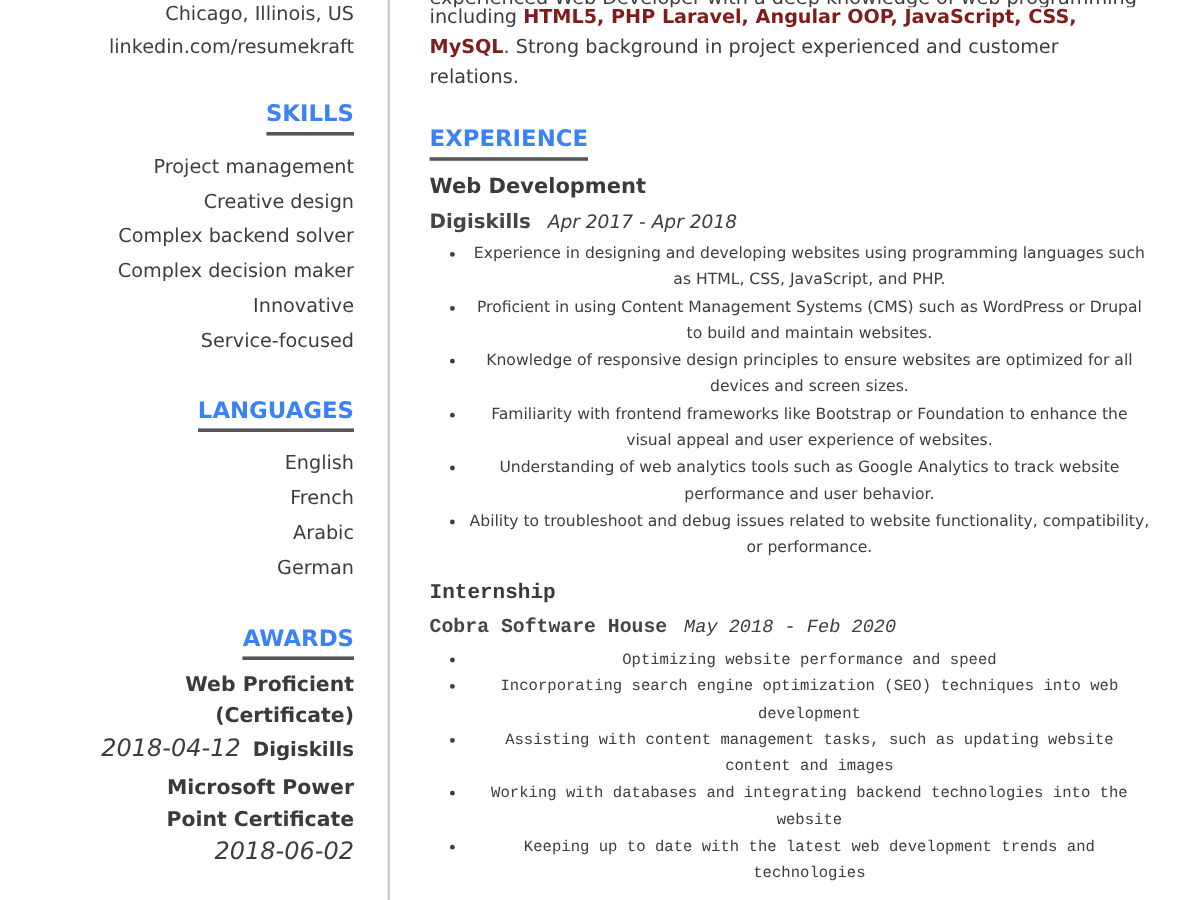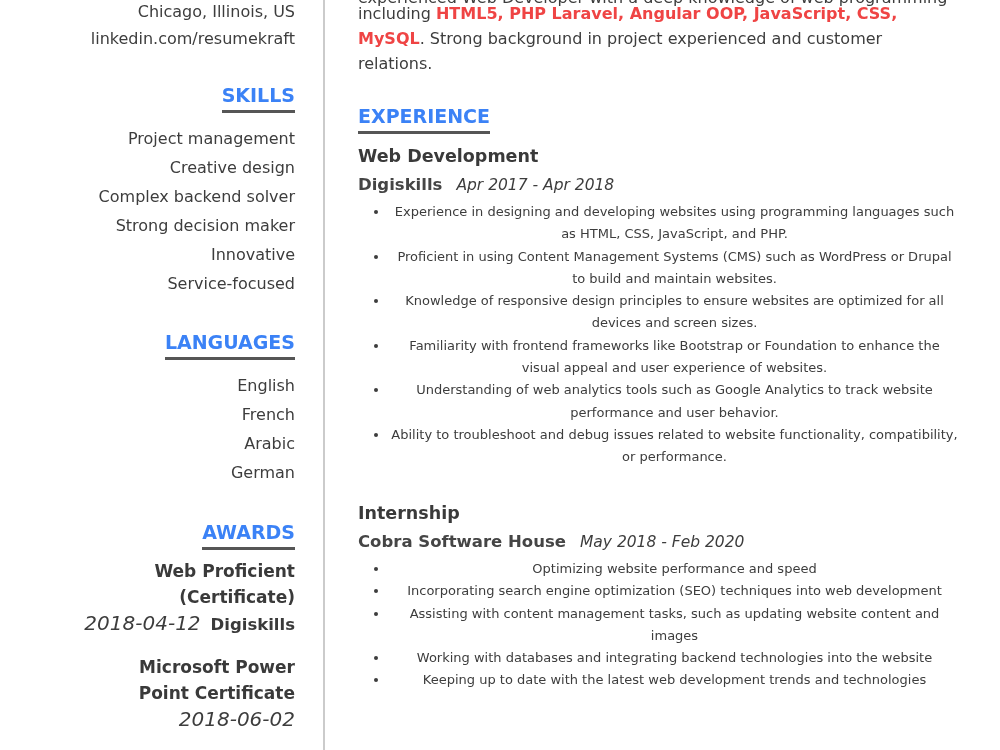--- a/index.html
+++ b/index.html
@@ -16,36 +16,36 @@
   #contact { top:-2px; line-height:27px; }
   .heading {
     display:inline-block; font-size:19px; font-weight:bold; color:#3b82f6;
     padding-bottom:4px; border-bottom:3px solid #565656; line-height:22px;
   }
   #skills-section   { top:84px; }
   #languages-section{ top:331px; }
   #awards-section   { top:521px; }
   .side-list { list-style:none; margin:11px 0 0; padding:0; line-height:29px; font-size:16px; }
   .awards-entries { margin-top:8px; }
-  .award-entry + .award-entry { margin-top:16px; }
+  .award-entry + .award-entry { margin-top:6px; }
   .award-title { font-weight:bold; font-size:17px; line-height:26px; max-width:205px; margin-left:auto; color:#3a3a3a; }
   .award-meta { line-height:27px; }
   .award-date { font-style:italic; font-size:20px; }
   .award-issuer { font-weight:bold; font-size:16.5px; margin-left:10px; color:#3a3a3a; }
 
   
   .main-block { position:absolute; left:358px; width:592px; }
   #summary-clip { top:0; height:6px; overflow:hidden; }
   #summary-clip-inner { margin-top:-15px; line-height:25px; }
   #summary-lines { top:1px; line-height:25px; }
-  .seg-bold { font-weight:bold; color:#ef4444; }
+  .seg-bold { font-weight:bold; color:#7f1d1d; }
   #experience-heading-wrap { top:105px; }
   .job { position:absolute; left:358px; width:600px; }
   #job-0 { top:146px; }
-  #job-1 { top:503px; }
+  #job-1 { top:484px;font-family:Liberation Mono, monospace; }
   .job-title { margin:0; font-size:17.5px; font-weight:bold; color:#3a3a3a; line-height:21px; }
   .job-meta { margin-top:7px; line-height:21px; }
   .company { font-weight:bold; font-size:16.5px; color:#454545; }
   .dates { font-style:italic; font-size:15.5px; margin-left:14px; }
   .bullets { margin:5px 0 0; padding-left:31px; font-size:13px; line-height:22.3px;text-align:center; }
   .bullets li { padding-left:2px; max-width:572px; }
 </style>
 </head>
 <body>
 
@@ -55,21 +55,21 @@
   <div>Chicago, Illinois, US</div>
   <div>linkedin.com/resumekraft</div>
 </div>
 
 <div class="side-block" id="skills-section">
   <span class="heading">SKILLS</span>
   <ul class="side-list" id="skills-list">
       <li>Project management</li>
       <li>Creative design</li>
       <li>Complex backend solver</li>
-      <li>Strong decision maker</li>
+      <li>Complex decision maker</li>
       <li>Innovative</li>
       <li>Service-focused</li>
     </ul>
 </div>
 
 <div class="side-block" id="languages-section">
   <span class="heading">LANGUAGES</span>
   <ul class="side-list" id="languages-list">
       <li>English</li>
       <li>French</li>

